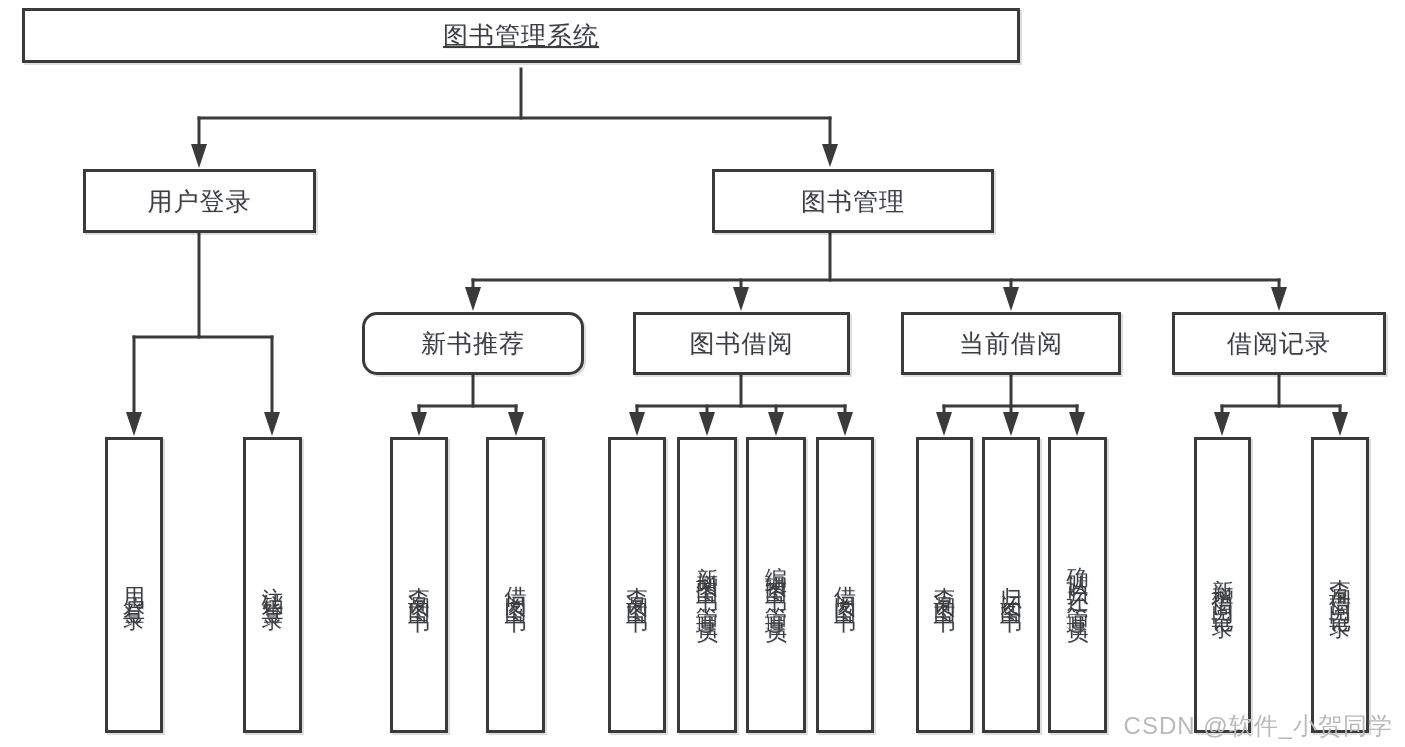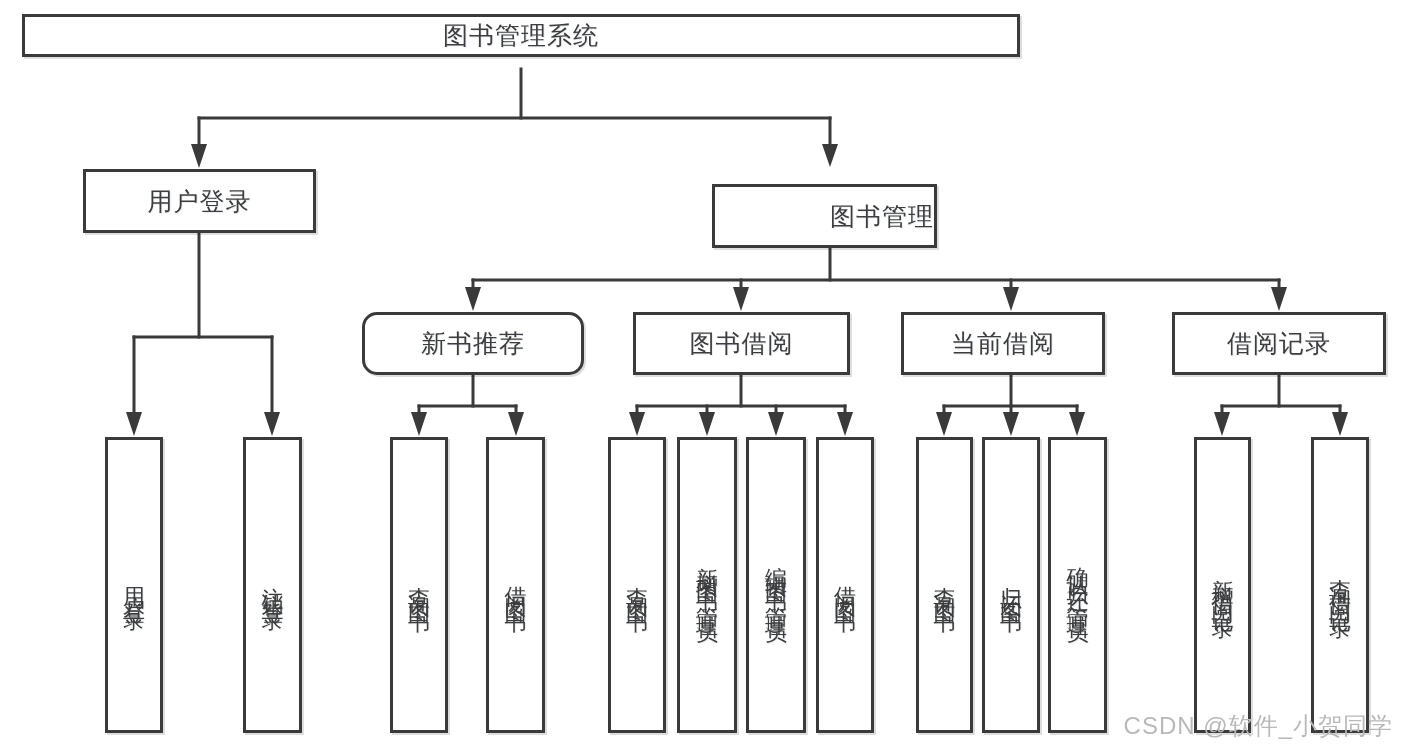--- a/index.html
+++ b/index.html
@@ -115,38 +115,38 @@
       <polygon points="768,412 784,412 776,436"></polygon>
       <polygon points="837,412 853,412 845,436"></polygon>
       <polygon points="936,412 952,412 944,436"></polygon>
       <polygon points="1003,412 1019,412 1011,436"></polygon>
       <polygon points="1069,412 1085,412 1077,436"></polygon>
       <polygon points="1214,412 1230,412 1222,436"></polygon>
       <polygon points="1332,412 1348,412 1340,436"></polygon>
     </g>
   </svg>
 
-  <div class="node" style="left:22px;top:14px;width:998px;height:43px;">
+  <div class="node" style="left:22px;top:8px;width:998px;height:55px;text-decoration:underline;">
     <span class="hlbl">图书管理系统</span>
   </div>
 
   <div class="node" style="left:83px;top:169px;width:233px;height:64px;">
     <span class="hlbl">用户登录</span>
   </div>
-  <div class="node" style="left:712px;top:184px;width:225px;height:64px;justify-content:flex-end;">
+  <div class="node" style="left:712px;top:169px;width:282px;height:64px;">
     <span class="hlbl">图书管理</span>
   </div>
 
   <div class="node" style="left:362px;top:312px;width:222px;height:63px;border-radius:15px;">
     <span class="hlbl">新书推荐</span>
   </div>
   <div class="node" style="left:633px;top:312px;width:217px;height:63px;">
     <span class="hlbl">图书借阅</span>
   </div>
-  <div class="node" style="left:901px;top:312px;width:204px;height:63px;">
+  <div class="node" style="left:901px;top:312px;width:220px;height:63px;">
     <span class="hlbl">当前借阅</span>
   </div>
   <div class="node" style="left:1172px;top:312px;width:214px;height:63px;">
     <span class="hlbl">借阅记录</span>
   </div>
 
   <div class="node" style="left:105px;top:437px;width:58px;height:296px;">
     <span class="vlbl">用户登录</span>
   </div>
   <div class="node" style="left:243px;top:437px;width:59px;height:296px;">

